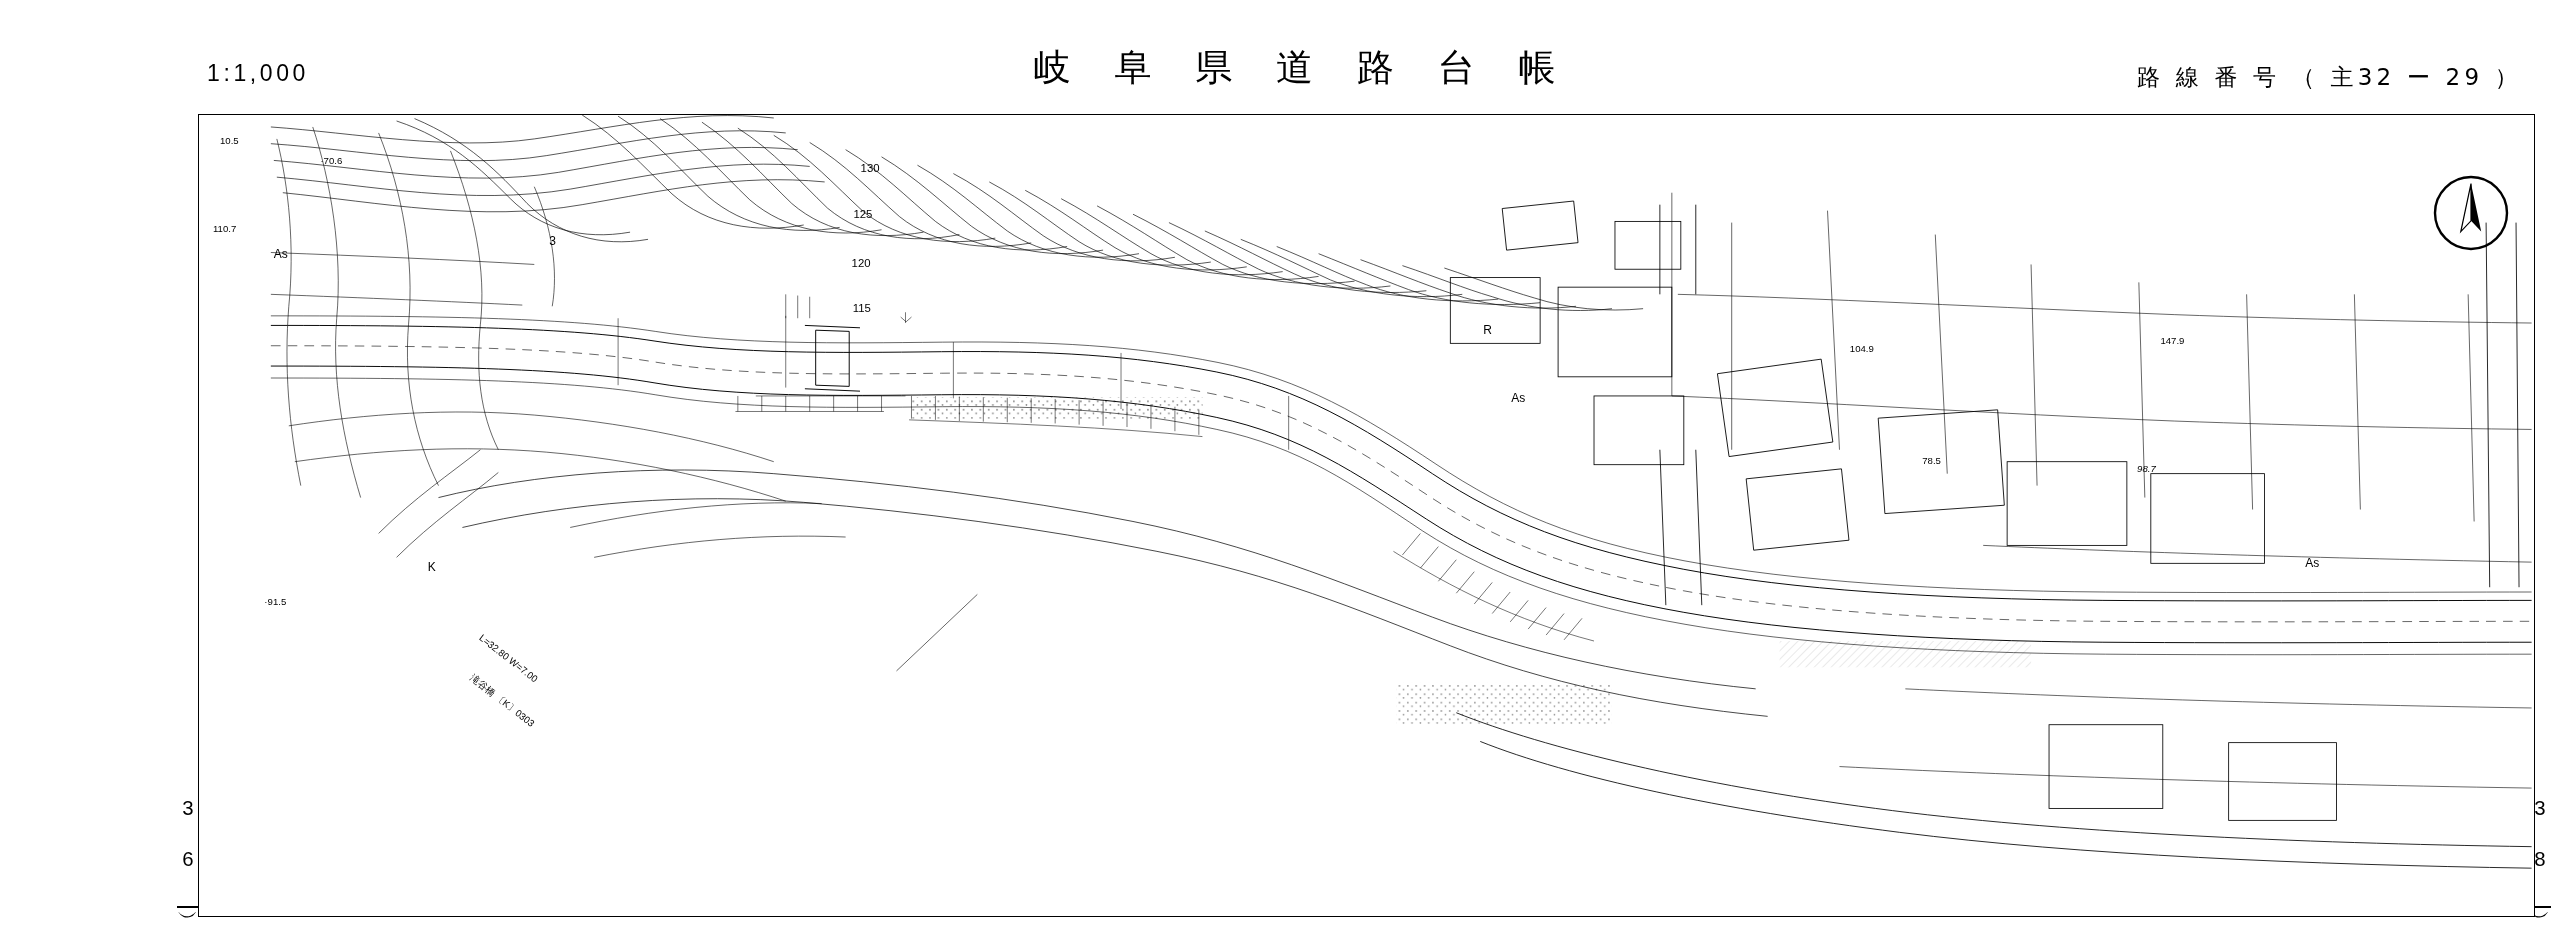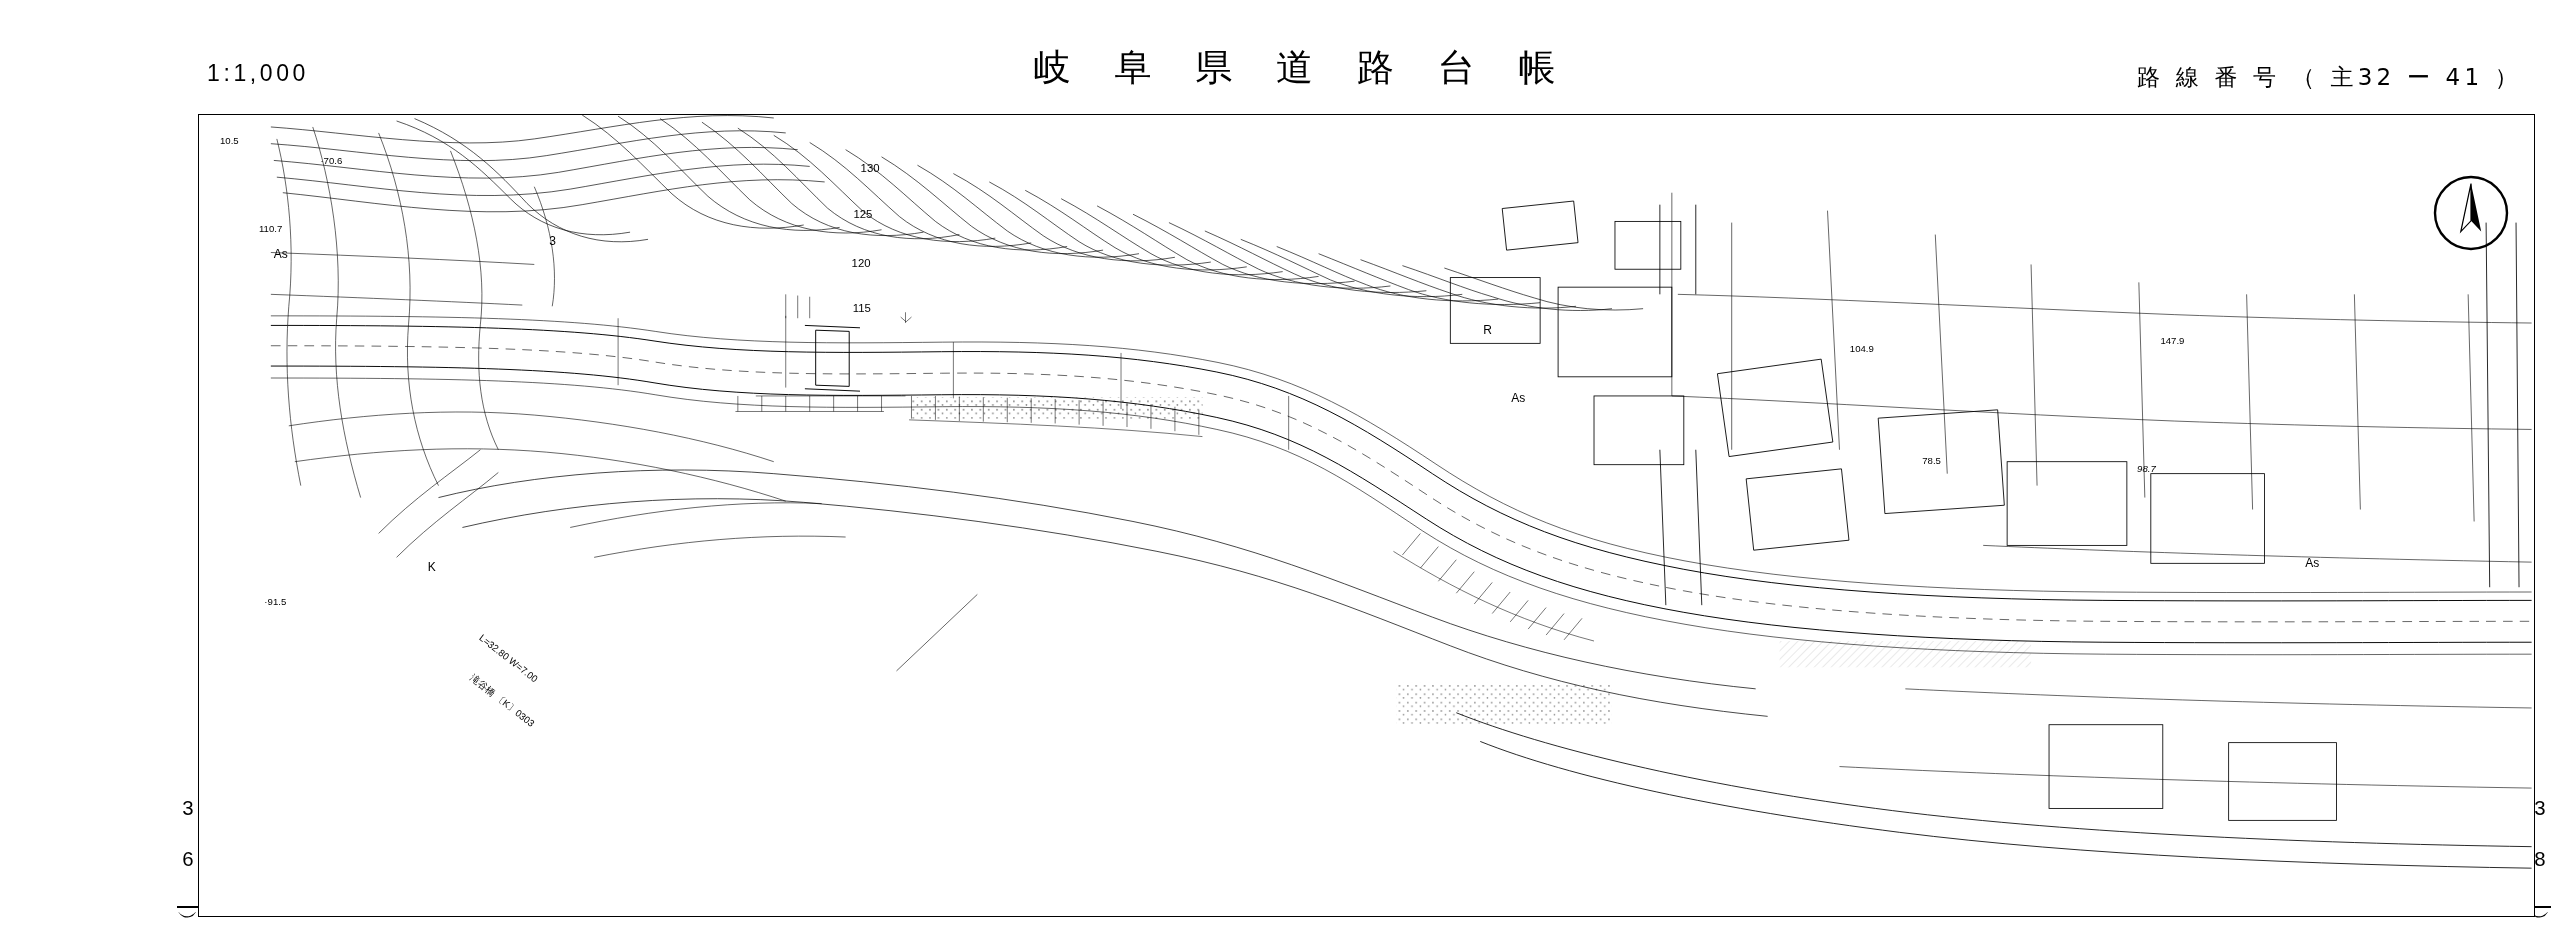--- a/index.html
+++ b/index.html
@@ -126,21 +126,21 @@
   .rot-35 { transform: rotate(38deg); transform-origin: left top; }
 </style>
 </head>
 <body>
 
 <div id="map-sheet">
 
   <div id="header">
     <div id="scale-label">1:1,000</div>
     <div id="sheet-title">岐 阜 県 道 路 台 帳</div>
-    <div id="route-number">路 線 番 号 （ 主32 ー  41 ）</div>
+    <div id="route-number">路 線 番 号 （ 主32 ー  29 ）</div>
   </div>
 
   <div class="side-label" id="left-sheet-label">3 6 ）</div>
   <div class="tick" id="left-tick"></div>
   <div class="side-label" id="right-sheet-label">3 8 ）</div>
   <div class="tick" id="right-tick"></div>
 
   <div id="map-frame">
     <svg id="map-canvas" viewBox="0 0 3900 1340" preserveAspectRatio="none">
       <defs>
@@ -297,21 +297,21 @@
 
         <g stroke-width="0.9">
           <path d="M700,340 L700,452 M980,336 L980,456 M1260,380 L1260,474 M1540,398 L1540,492 M1820,470 L1820,560"></path>
           <path d="M1180,330 L1180,348 M1181,346 L1172,338 M1181,346 L1190,338"></path>
         </g>
       </g>
     </svg>
 
     <div class="map-text small" style="left:0.9%; top:2.5%;">10.5</div>
     <div class="map-text small" style="left:5.2%; top:5.0%;">·70.6</div>
-    <div class="map-text small" style="left:0.6%; top:13.5%;margin-left:46px;">110.7</div>
+    <div class="map-text small" style="left:0.6%; top:13.5%;">110.7</div>
     <div class="map-text small" style="left:1.6%; top:60.0%;margin-left:28px;">·91.5</div>
     <div class="map-text small" style="left:69.5%; top:28.5%;margin-left:28px;">104.9</div>
     <div class="map-text small" style="left:84.0%; top:27.5%;">147.9</div>
     <div class="map-text small" style="left:73.8%; top:42.5%;">78.5</div>
     <div class="map-text small" style="left:83.0%; top:43.5%;font-style:italic;">98.7</div>
 
     <div class="map-text" style="left:3.2%; top:16.5%;">As</div>
     <div class="map-text" style="left:56.2%; top:34.5%;">As</div>
     <div class="map-text" style="left:90.2%; top:55.0%;">As</div>
 

